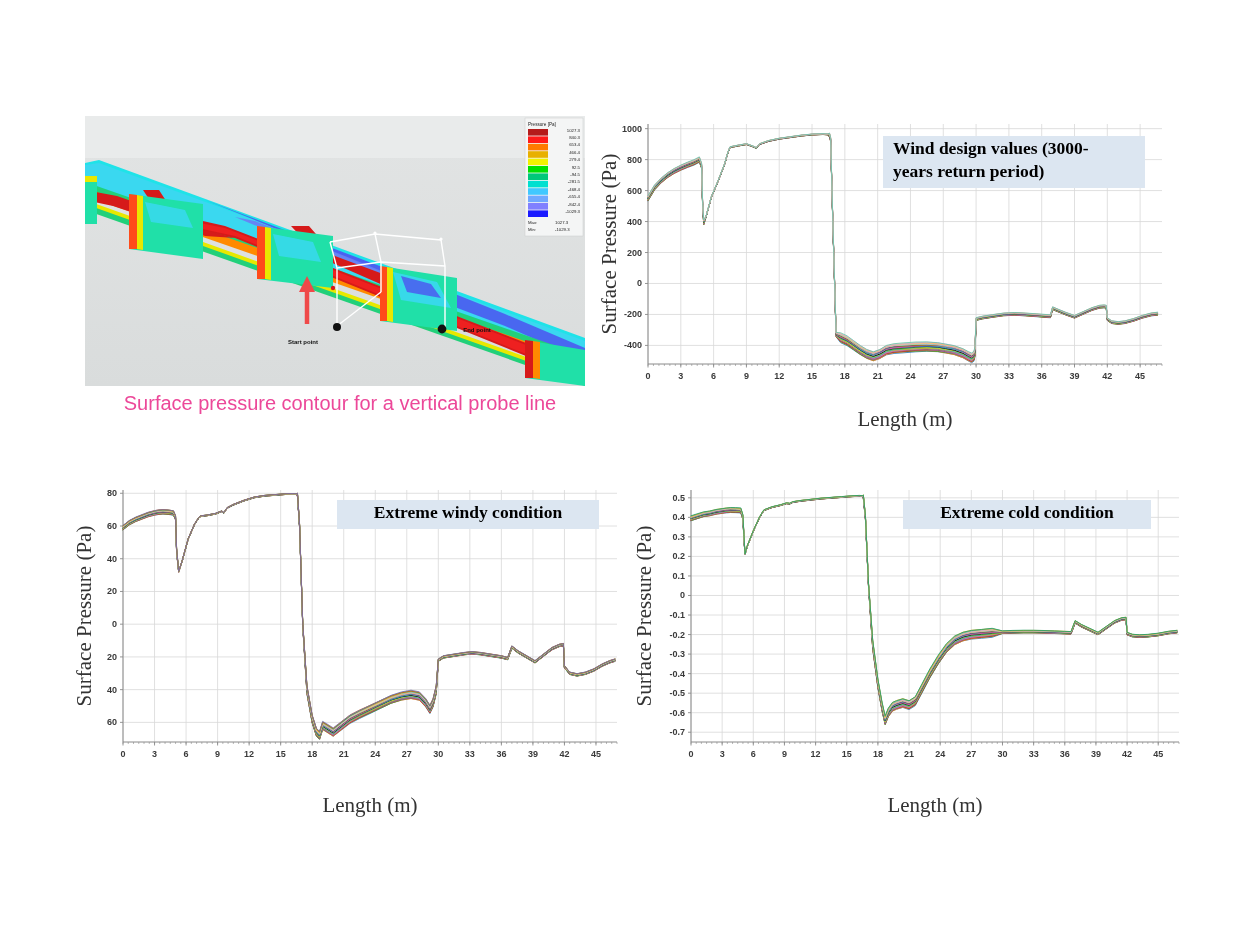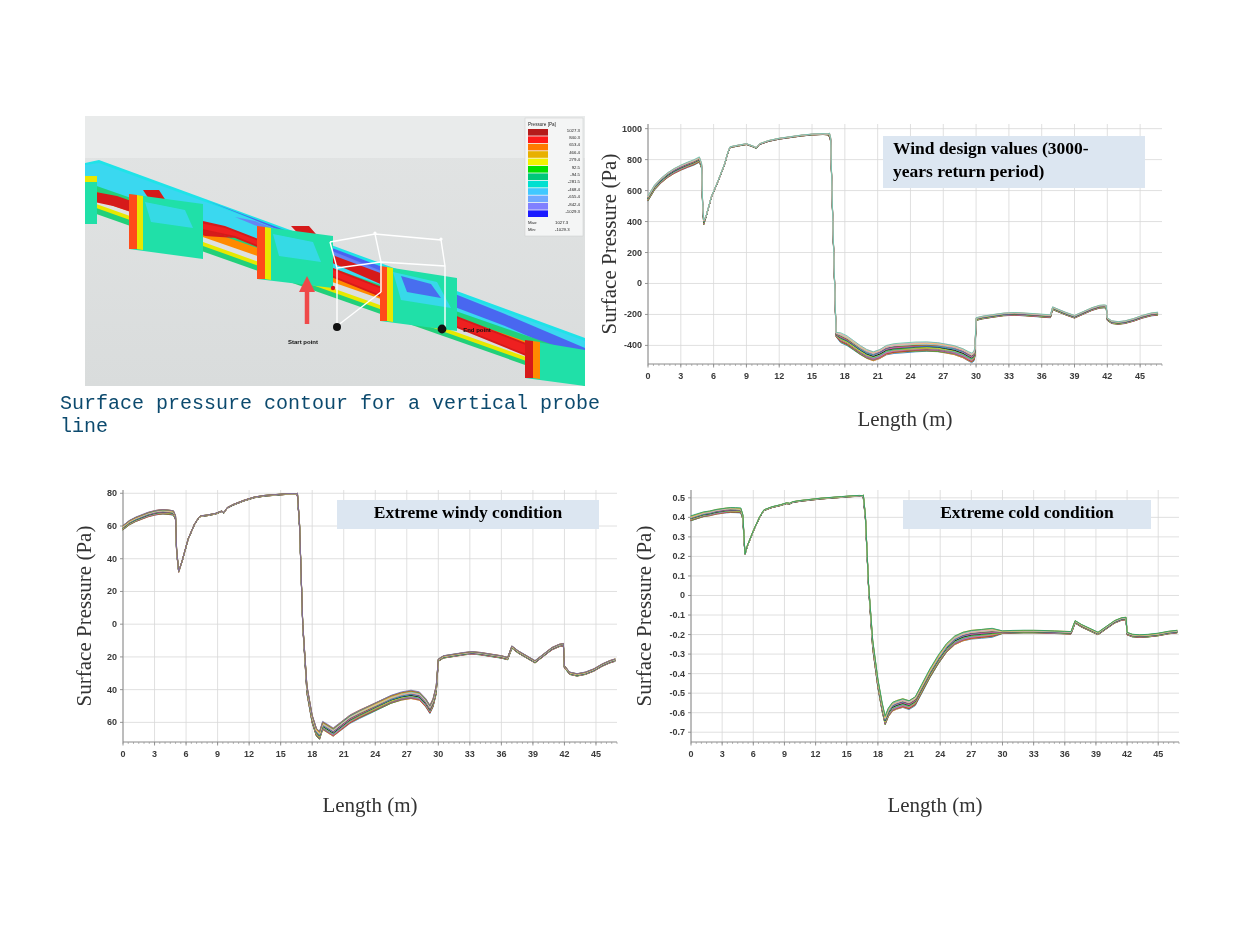--- a/index.html
+++ b/index.html
@@ -8,22 +8,22 @@
     font-family:"Liberation Serif", serif;
     position:relative;overflow:hidden;
   }
   .fig{position:absolute;}
 
   
   #contour-panel{left:85px;top:116px;width:500px;height:270px;}
   #contour-svg{display:block;}
   #contour-caption{
     position:absolute;left:60px;top:392px;width:560px;
-    text-align:left;font-size:20px;color:#0c4a6e;
-    font-family:Liberation Mono, monospace;
+    text-align:center;font-size:20px;color:#ec4899;
+    font-family:Liberation Sans, sans-serif;
   }
 
   
   .chart{position:absolute;}
   .chart svg{display:block;}
 
   .axis-title{
     font-family:"Liberation Serif", serif;
     font-size:21px;fill:#333;
   }

